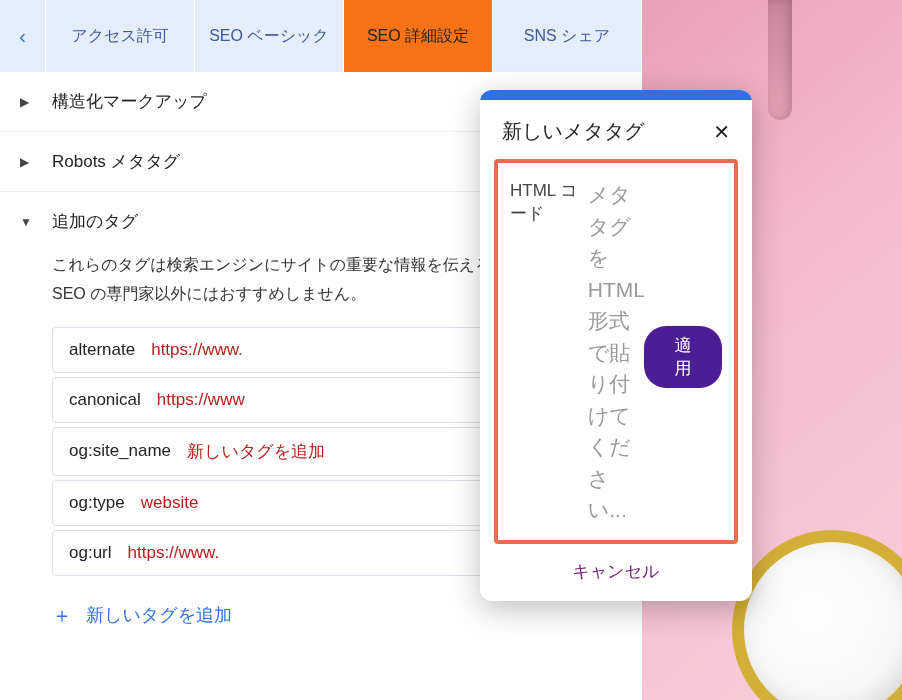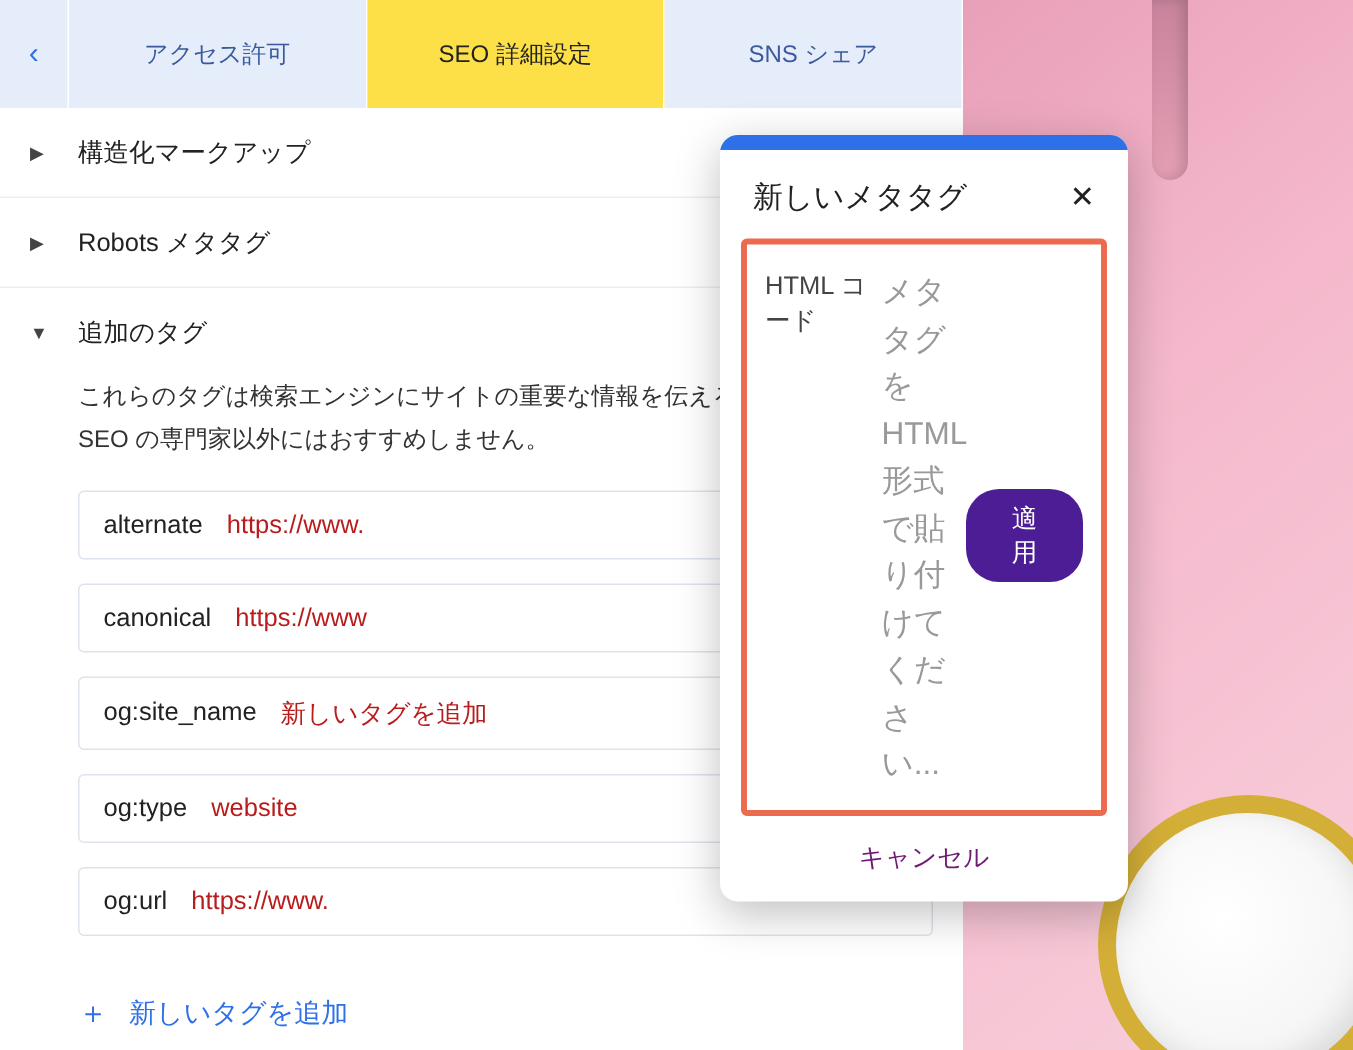--- a/index.html
+++ b/index.html
@@ -51,21 +51,21 @@
     .tab {
       flex: 1;
       display: flex; align-items: center; justify-content: center;
       color: #3a5a9c;
       font-size: 16px;
       text-align: left;
       padding: 0 8px;
       border-right: 1px solid #fff;
       cursor: pointer;
     }
-    .tab.active { background: #fde047; color: #222; }
+    .tab.active { background: #f97316; color: #222; }
 
     .section {
       border-bottom: 1px solid #eee;
     }
     .section-header {
       display: flex; align-items: center;
       padding: 18px 20px;
       font-size: 17px;
       color: #222;
       cursor: pointer;
@@ -82,21 +82,21 @@
       font-size: 16px;
       color: #333;
       line-height: 1.8;
     }
 
     .tag-list { padding: 10px 20px 10px 52px; }
     .tag-item {
       border: 1px solid #dde3ec;
       border-radius: 4px;
       padding: 12px 16px;
-      margin-bottom: 16px;
+      margin-bottom: 4px;
       display: flex; align-items: center;
       font-size: 17px;
       cursor: pointer;
     }
     .tag-key { color: #222; margin-right: 16px; }
     .tag-val { color: #b91c1c; }
 
     .add-tag {
       display: flex; align-items: center;
       padding: 12px 0 0 52px;
@@ -168,20 +168,21 @@
   <div class="bg-lamp"></div>
   <div class="bg-plate"></div>
 </div>
 
 <div class="panel">
   <div class="tabs">
     <div class="back-btn">
       <span>‹</span>
     </div>
     <div class="tab">アクセス許可</div>
+    <div class="tab">SEO ベーシック</div>
     <div class="tab active">SEO 詳細設定</div>
     <div class="tab">SNS シェア</div>
   </div>
 
   <div class="section">
     <div class="section-header">
       <span class="tri">▶</span>
       <span>構造化マークアップ</span>
     </div>
   </div>

